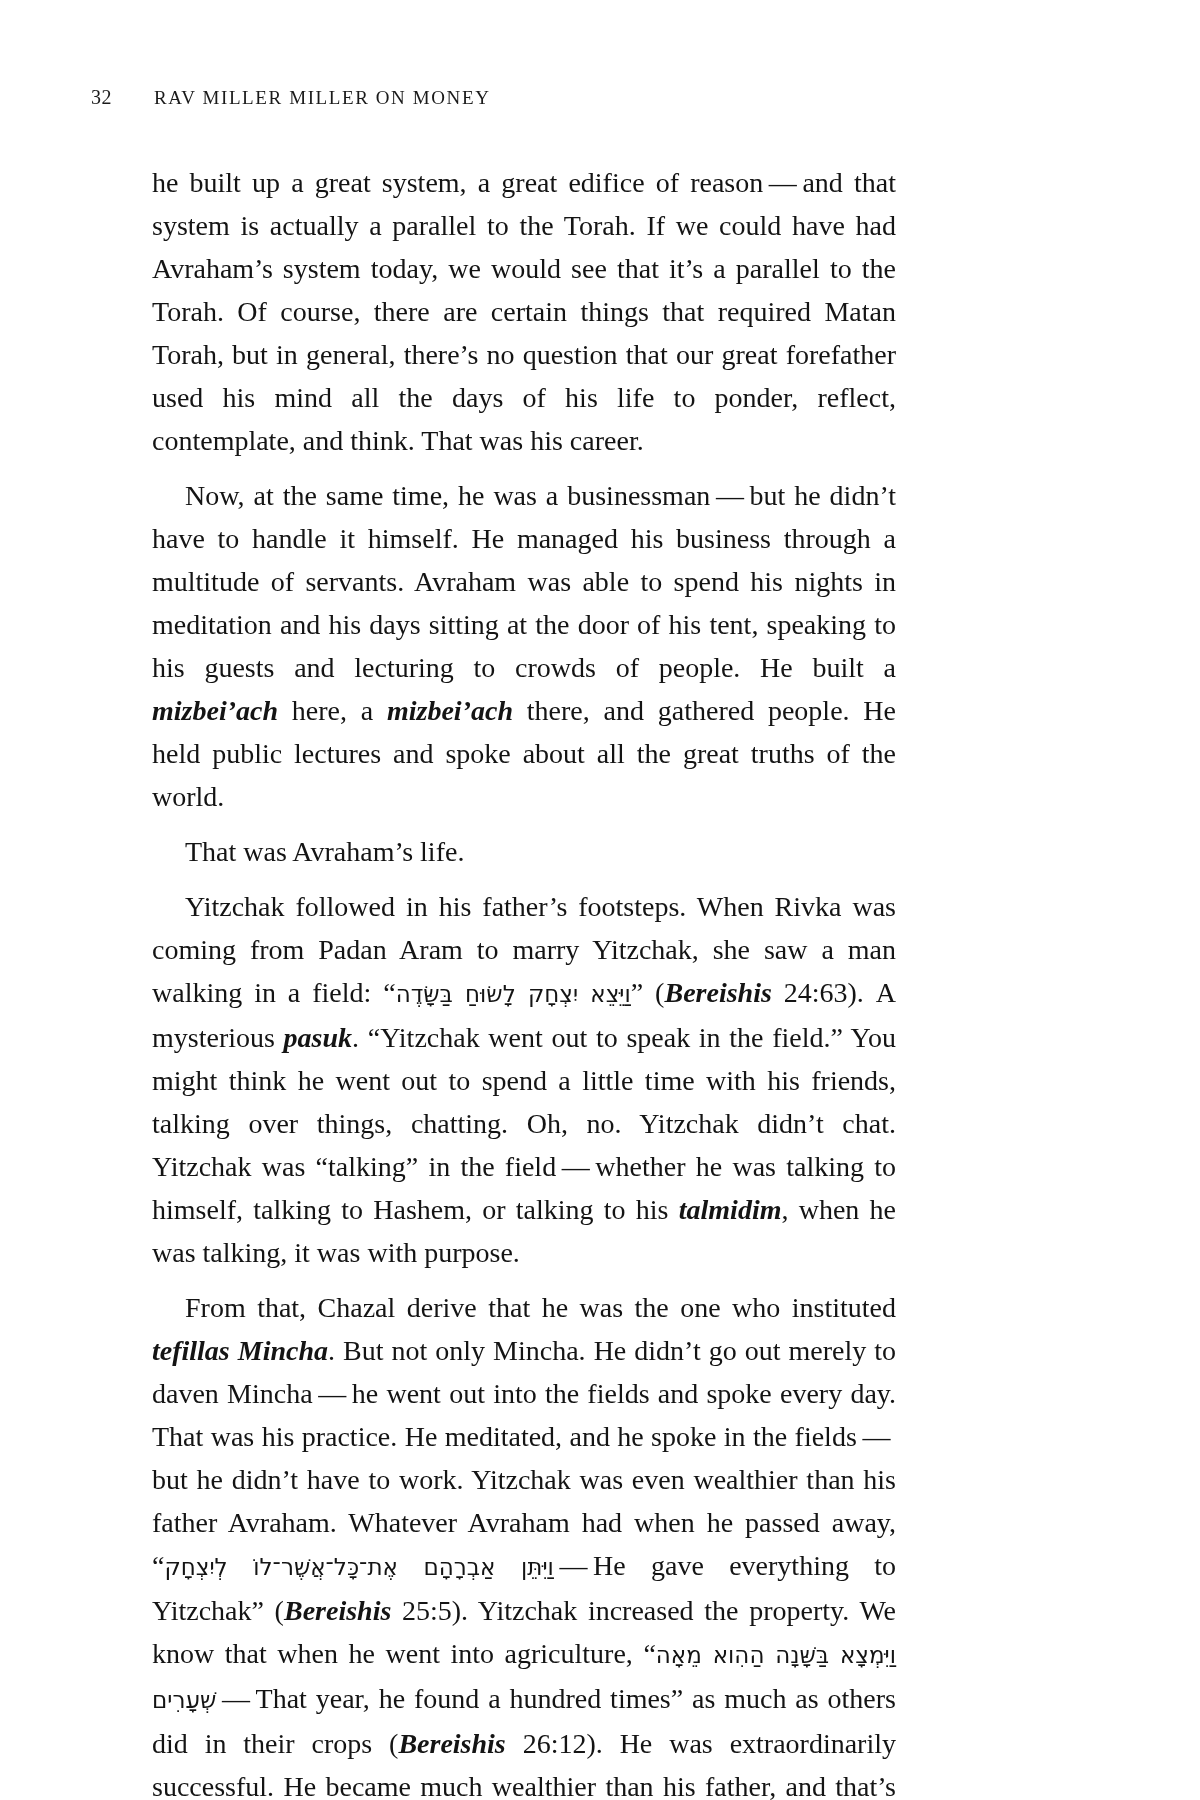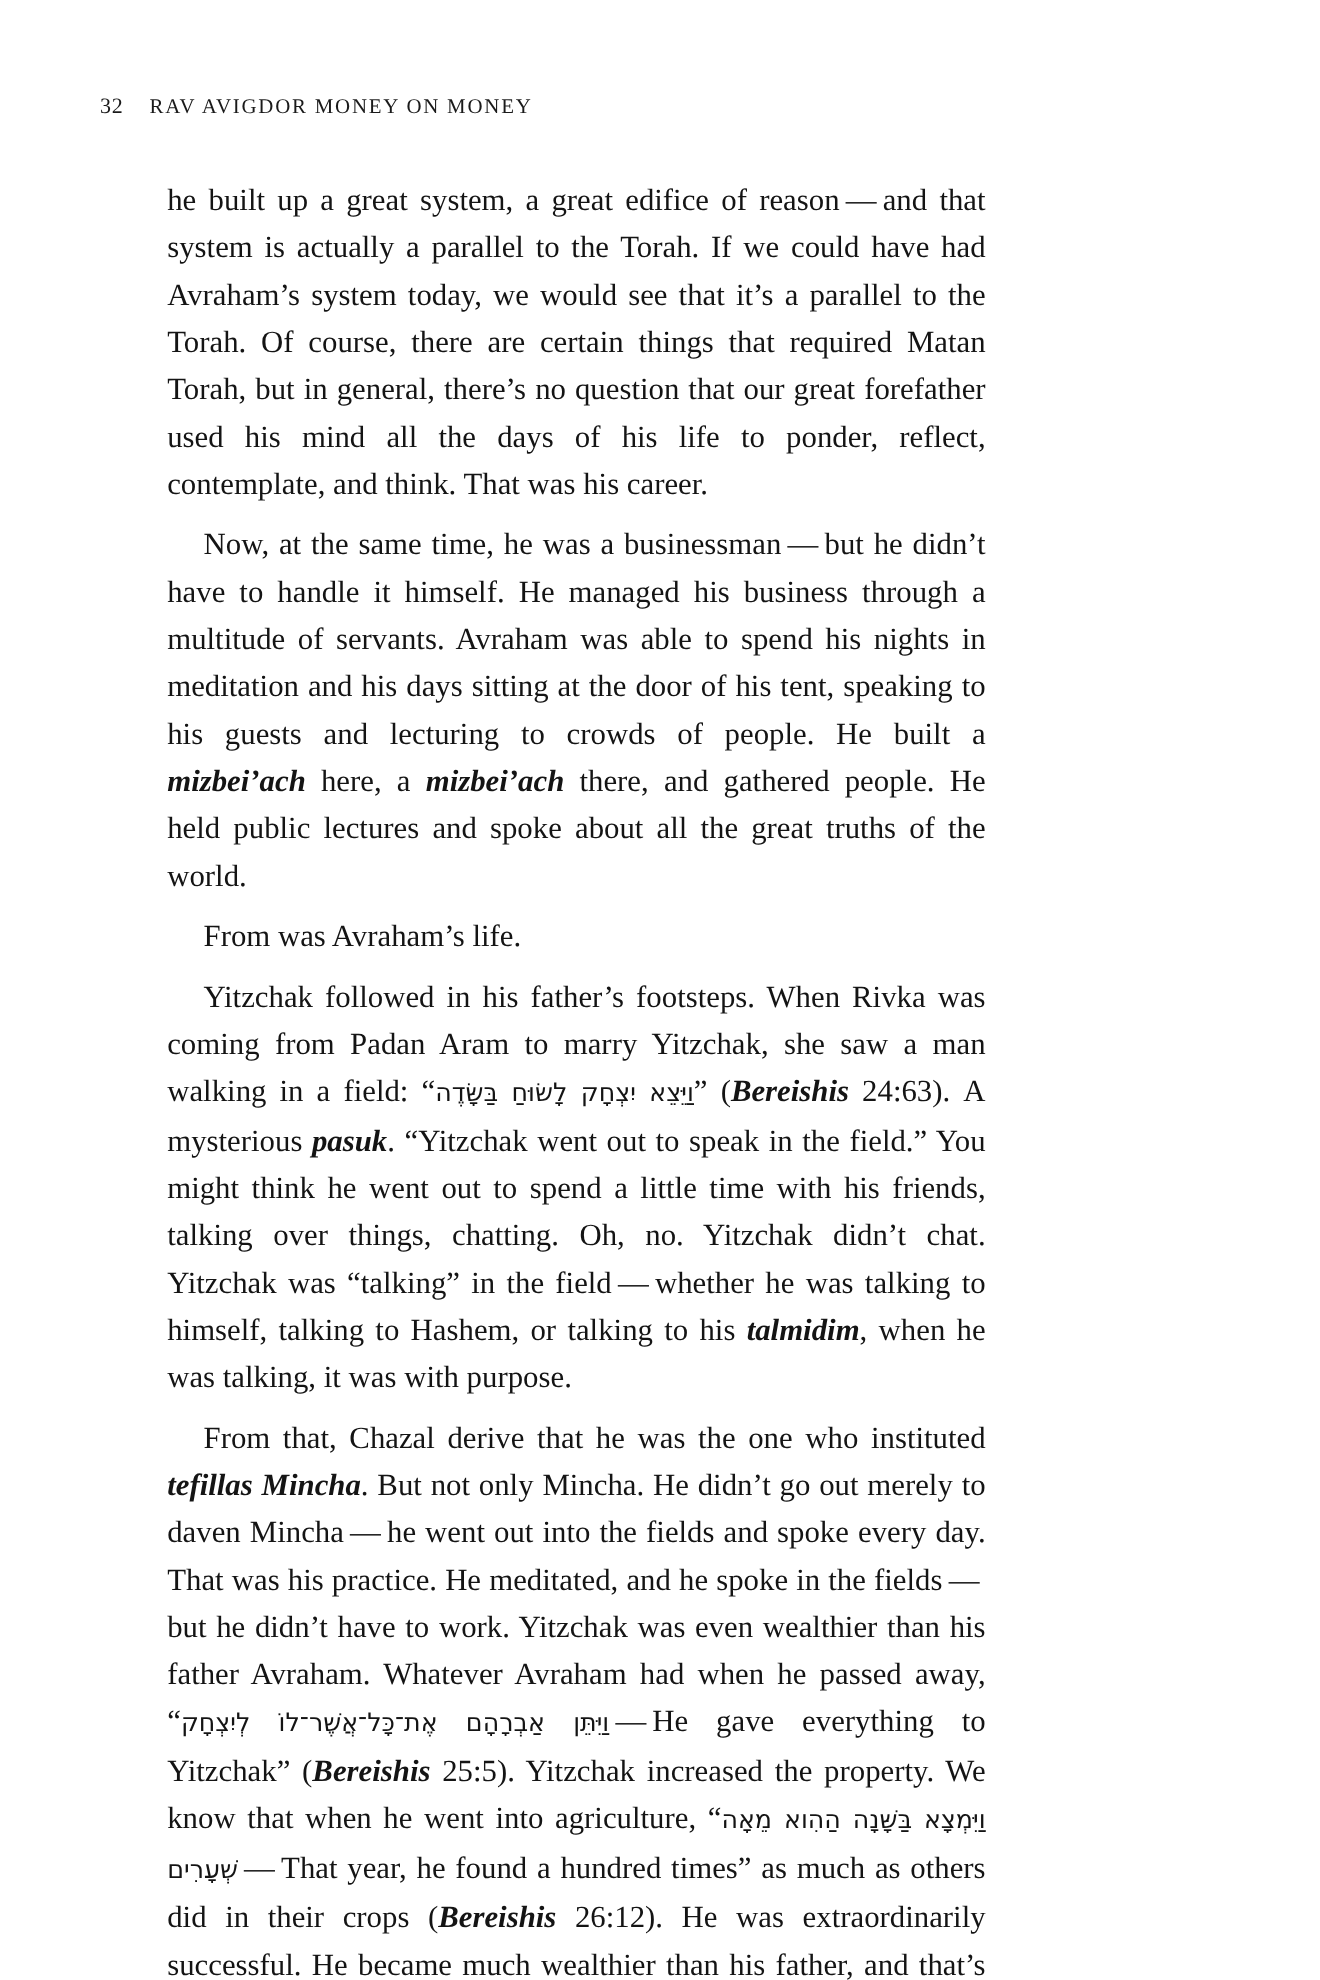--- a/index.html
+++ b/index.html
@@ -11,21 +11,21 @@
     position: relative;
     font-family: "Liberation Serif", serif;
     overflow: hidden;
   }
   .page-header {
     position: absolute;
     top: 86px;
     left: 91px;
     display: flex;
     align-items: baseline;
-    gap: 24px;
+    gap: 42px;
     font-size: 20px;
     color: #1a1a1a;
   }
   .page-number {
     letter-spacing: 0.5px;
   }
   .running-head {
     letter-spacing: 1.6px;
     font-size: 19px;
   }
@@ -52,22 +52,22 @@
     font-size: 23px;
     unicode-bidi: embed;
   }
 </style>
 </head>
 <body>
 
 <div class="page">
   <div class="page-header">
     <span class="page-number">32</span>
-    <span class="running-head">RAV AVIGDOR MONEY ON MONEY</span>
+    <span class="running-head">RAV MILLER MILLER ON MONEY</span>
   </div>
   <div class="body-text">
       <p class=""><span class="seg-normal">he built up a great system, a great edifice of reason — and that system is actually a parallel to the Torah. If we could have had Avraham’s system today, we would see that it’s a parallel to the Torah. Of course, there are certain things that required Matan Torah, but in general, there’s no question that our great forefather used his mind all the days of his life to ponder, reflect, contemplate, and think. That was his career.</span></p>
       <p class="indent"><span class="seg-normal">Now, at the same time, he was a businessman — but he didn’t have to handle it himself. He managed his business through a multitude of servants. Avraham was able to spend his nights in meditation and his days sitting at the door of his tent, speaking to his guests and lecturing to crowds of people. He built a </span><span class="seg-italic">mizbei’ach</span><span class="seg-normal"> here, a </span><span class="seg-italic">mizbei’ach</span><span class="seg-normal"> there, and gathered people. He held public lectures and spoke about all the great truths of the world.</span></p>
-      <p class="indent"><span class="seg-normal">From was Avraham’s life.</span></p>
+      <p class="indent"><span class="seg-normal">That was Avraham’s life.</span></p>
       <p class="indent"><span class="seg-normal">Yitzchak followed in his father’s footsteps. When Rivka was coming from Padan Aram to marry Yitzchak, she saw a man walking in a field: “</span><span class="seg-hebrew">וַיֵּצֵא יִצְחָק לָשׂוּחַ בַּשָּׂדֶה</span><span class="seg-normal">” (</span><span class="seg-italic">Bereishis</span><span class="seg-normal"> 24:63). A mysterious </span><span class="seg-italic">pasuk</span><span class="seg-normal">. “Yitzchak went out to speak in the field.” You might think he went out to spend a little time with his friends, talking over things, chatting. Oh, no. Yitzchak didn’t chat. Yitzchak was “talking” in the field — whether he was talking to himself, talking to Hashem, or talking to his </span><span class="seg-italic">talmidim</span><span class="seg-normal">, when he was talking, it was with purpose.</span></p>
       <p class="indent"><span class="seg-normal">From that, Chazal derive that he was the one who instituted </span><span class="seg-italic">tefillas Mincha</span><span class="seg-normal">. But not only Mincha. He didn’t go out merely to daven Mincha — he went out into the fields and spoke every day. That was his practice. He meditated, and he spoke in the fields — but he didn’t have to work. Yitzchak was even wealthier than his father Avraham. Whatever Avraham had when he passed away, “</span><span class="seg-hebrew">וַיִּתֵּן אַבְרָהָם אֶת־כָּל־אֲשֶׁר־לוֹ לְיִצְחָק</span><span class="seg-normal"> — He gave everything to Yitzchak” (</span><span class="seg-italic">Bereishis</span><span class="seg-normal"> 25:5). Yitzchak increased the property. We know that when he went into agriculture, “</span><span class="seg-hebrew">וַיִּמְצָא בַּשָּׁנָה הַהִוא מֵאָה שְׁעָרִים</span><span class="seg-normal"> — That year, he found a hundred times” as much as others did in their crops (</span><span class="seg-italic">Bereishis</span><span class="seg-normal"> 26:12). He was extraordinarily successful. He became much wealthier than his father, and that’s saying a lot. It’s a remarkable story. And you can be sure that</span></p>
     </div>
 </div>
 
 </body></html>

